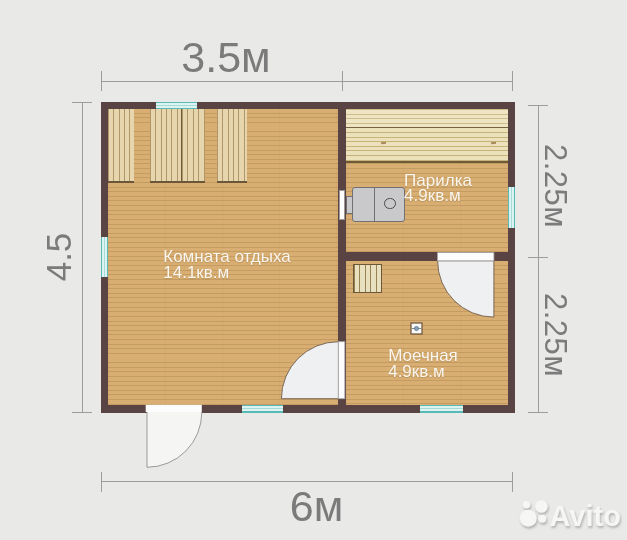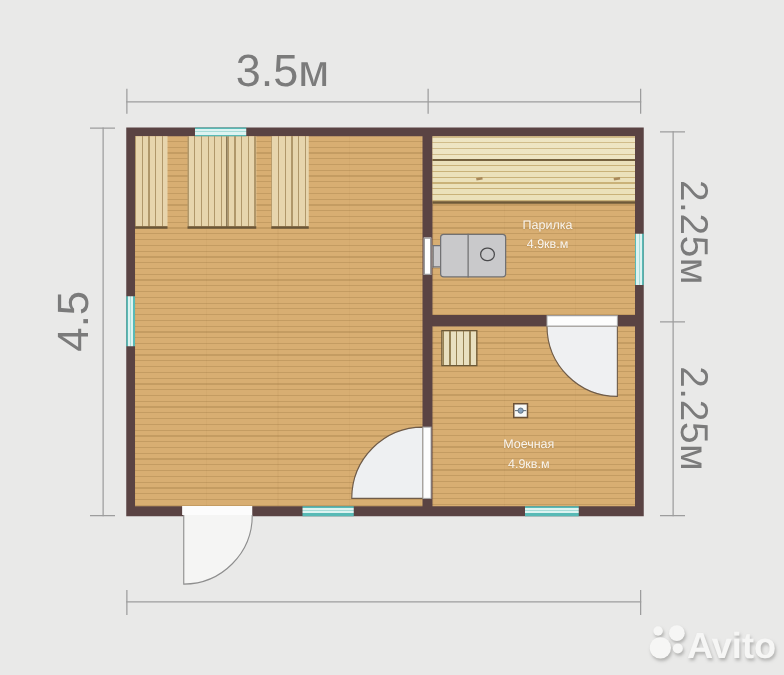--- a/index.html
+++ b/index.html
@@ -1,20 +1,20 @@
 <!DOCTYPE html>
 <html><head>
 <meta charset="utf-8">
 <style>
   html,body{margin:0;padding:0;}
   body{width:627px;height:540px;background:#e9e9e8;font-family:"Liberation Sans",sans-serif;overflow:hidden;}
   #plan{position:relative;width:627px;height:540px;}
   .abs{position:absolute;}
-  .dimtxt{position:absolute;color:#7b7b7b;font-size:36px;white-space:nowrap;}
-  .roomtxt{position:absolute;color:rgba(255,255,255,0.90);font-size:10px;text-align:center;line-height:15.5px;white-space:nowrap;text-shadow:0 1px 1px rgba(140,100,40,0.35);}
+  .dimtxt{position:absolute;color:#7b7b7b;font-size:43px;white-space:nowrap;}
+  .roomtxt{position:absolute;color:rgba(255,255,255,0.90);font-size:17px;text-align:left;line-height:15.5px;white-space:nowrap;text-shadow:0 1px 1px rgba(140,100,40,0.35);}
   .dline{position:absolute;background:#9d9d9d;}
   .floor{background:
     repeating-linear-gradient(90deg, rgba(120,80,30,0.045) 0 1px, transparent 1px 57px),
     repeating-linear-gradient(180deg, #d8ae72 0 3.65px, #c49c62 3.65px 4.62px);}
   .bench{background:repeating-linear-gradient(90deg, #b0976a 0 1px, #e7d5ad 1px 5.35px);border-bottom:2px solid #6a5638;box-sizing:border-box;}
   .winh{background:linear-gradient(180deg,#58bab6 0 1.2px,#ddf3f1 1.2px 3px,#a5dcd8 3px 4px,#ddf3f1 4px 5.8px,#58bab6 5.8px 7px);}
   .winv{background:linear-gradient(90deg,#58bab6 0 1.2px,#ddf3f1 1.2px 3px,#a5dcd8 3px 4px,#ddf3f1 4px 5.8px,#58bab6 5.8px 7px);}
 </style>
 </head>
 <body>
@@ -79,20 +79,21 @@
   <div class="abs winh" style="left:155.7px;top:102px;width:41.8px;height:7px;"></div>
 
   <div class="abs winv" style="left:101px;top:237px;width:7px;height:40.3px;"></div>
 
   <div class="abs winv" style="left:507.5px;top:187px;width:7px;height:41px;"></div>
 
   <div class="abs winh" style="left:242px;top:405px;width:41px;height:8px;"></div>
 
   <div class="abs winh" style="left:420px;top:405px;width:42.6px;height:8px;"></div>
 
+  <div class="roomtxt" style="left:227px;top:249px;transform:translateX(-50%);">Комната отдыха<br>14.1кв.м</div>
 
   <div class="roomtxt" style="left:438px;top:172.5px;transform:translateX(-50%);">Парилка<br>4.9кв.м</div>
 
   <div class="roomtxt" style="left:423px;top:348px;transform:translateX(-50%);">Моечная<br>4.9кв.м</div>
 
   <div class="dline" style="left:101px;top:81px;width:412px;height:1px;"></div>
   <div class="dline" style="left:101px;top:71px;width:1px;height:20px;"></div>
   <div class="dline" style="left:341.5px;top:71px;width:1px;height:20px;"></div>
   <div class="dline" style="left:512px;top:71px;width:1px;height:20px;"></div>
 
@@ -111,20 +112,21 @@
   <div class="dline" style="left:528px;top:412px;width:20px;height:1px;"></div>
 
   <div class="dimtxt" style="left:555.3px;top:185.5px;transform:translate(-50%,-50%) rotate(90deg);font-size:31px;letter-spacing:0.5px;">2.25м</div>
 
   <div class="dimtxt" style="left:555.3px;top:335px;transform:translate(-50%,-50%) rotate(90deg);font-size:31px;letter-spacing:0.5px;">2.25м</div>
 
   <div class="dline" style="left:101px;top:481px;width:412px;height:1px;"></div>
   <div class="dline" style="left:101px;top:472px;width:1px;height:20px;"></div>
   <div class="dline" style="left:512px;top:472px;width:1px;height:20px;"></div>
 
+  <div class="dimtxt" style="left:316.5px;top:506px;transform:translate(-50%,-50%);">6м</div>
 
   <svg class="abs" style="left:512px;top:494px;" width="115" height="46" viewBox="0 0 115 46">
     <g fill="#f6f6f5" style="filter:drop-shadow(1.3px 2px 1.2px rgba(125,125,123,0.5));">
       <circle cx="16.3" cy="24.3" r="8.5"></circle>
       <circle cx="29.5" cy="12.5" r="6.3"></circle>
       <circle cx="14.5" cy="10.8" r="3.8"></circle>
       <circle cx="30.3" cy="24.8" r="4"></circle>
       <text x="37.5" y="32" font-family="Liberation Sans, sans-serif" font-size="29" font-weight="bold">Avito</text>
     </g>
   </svg>

